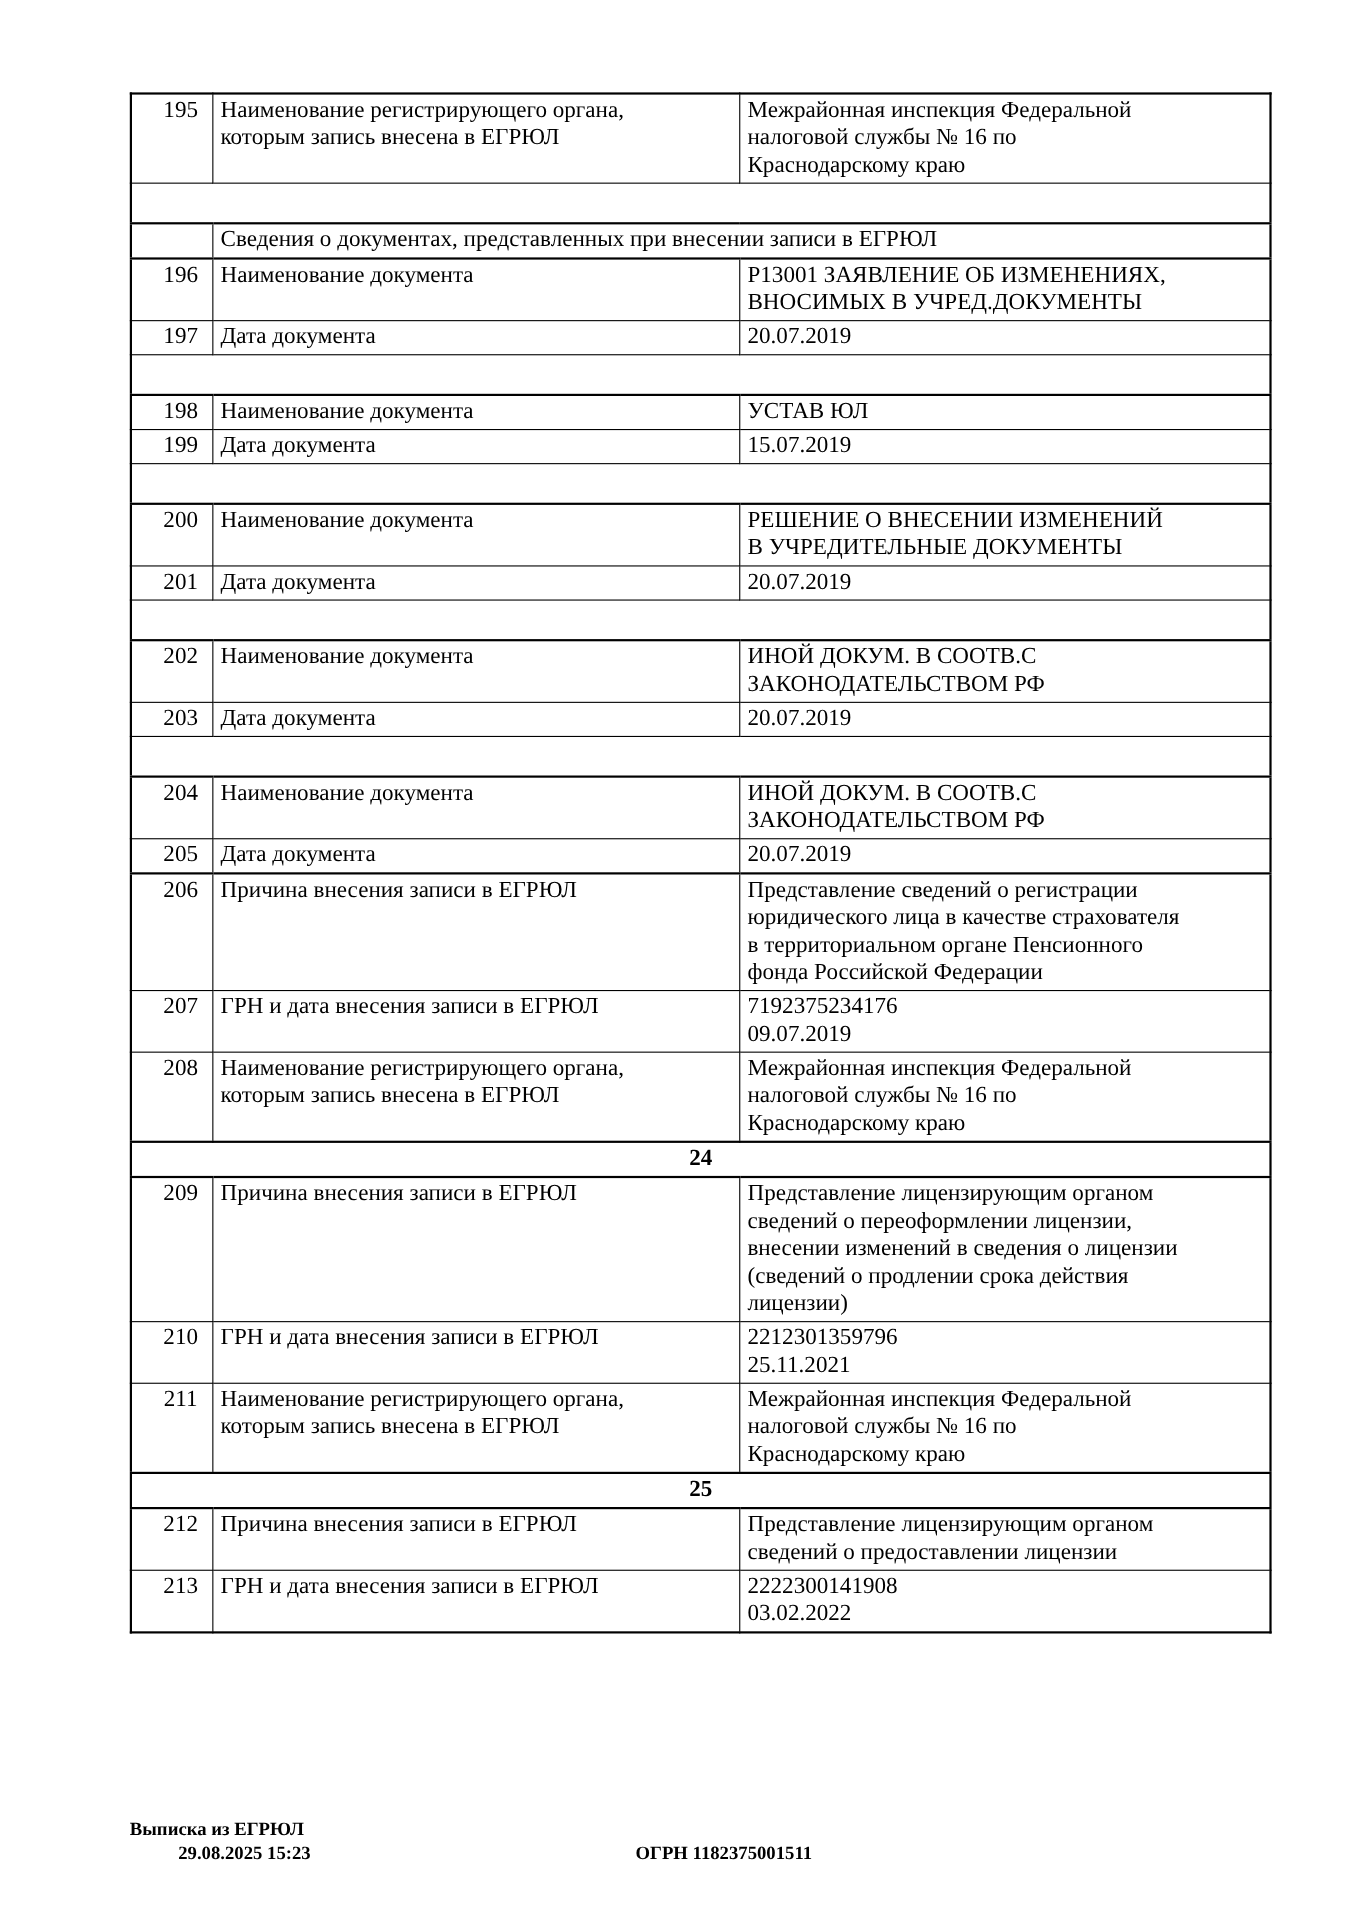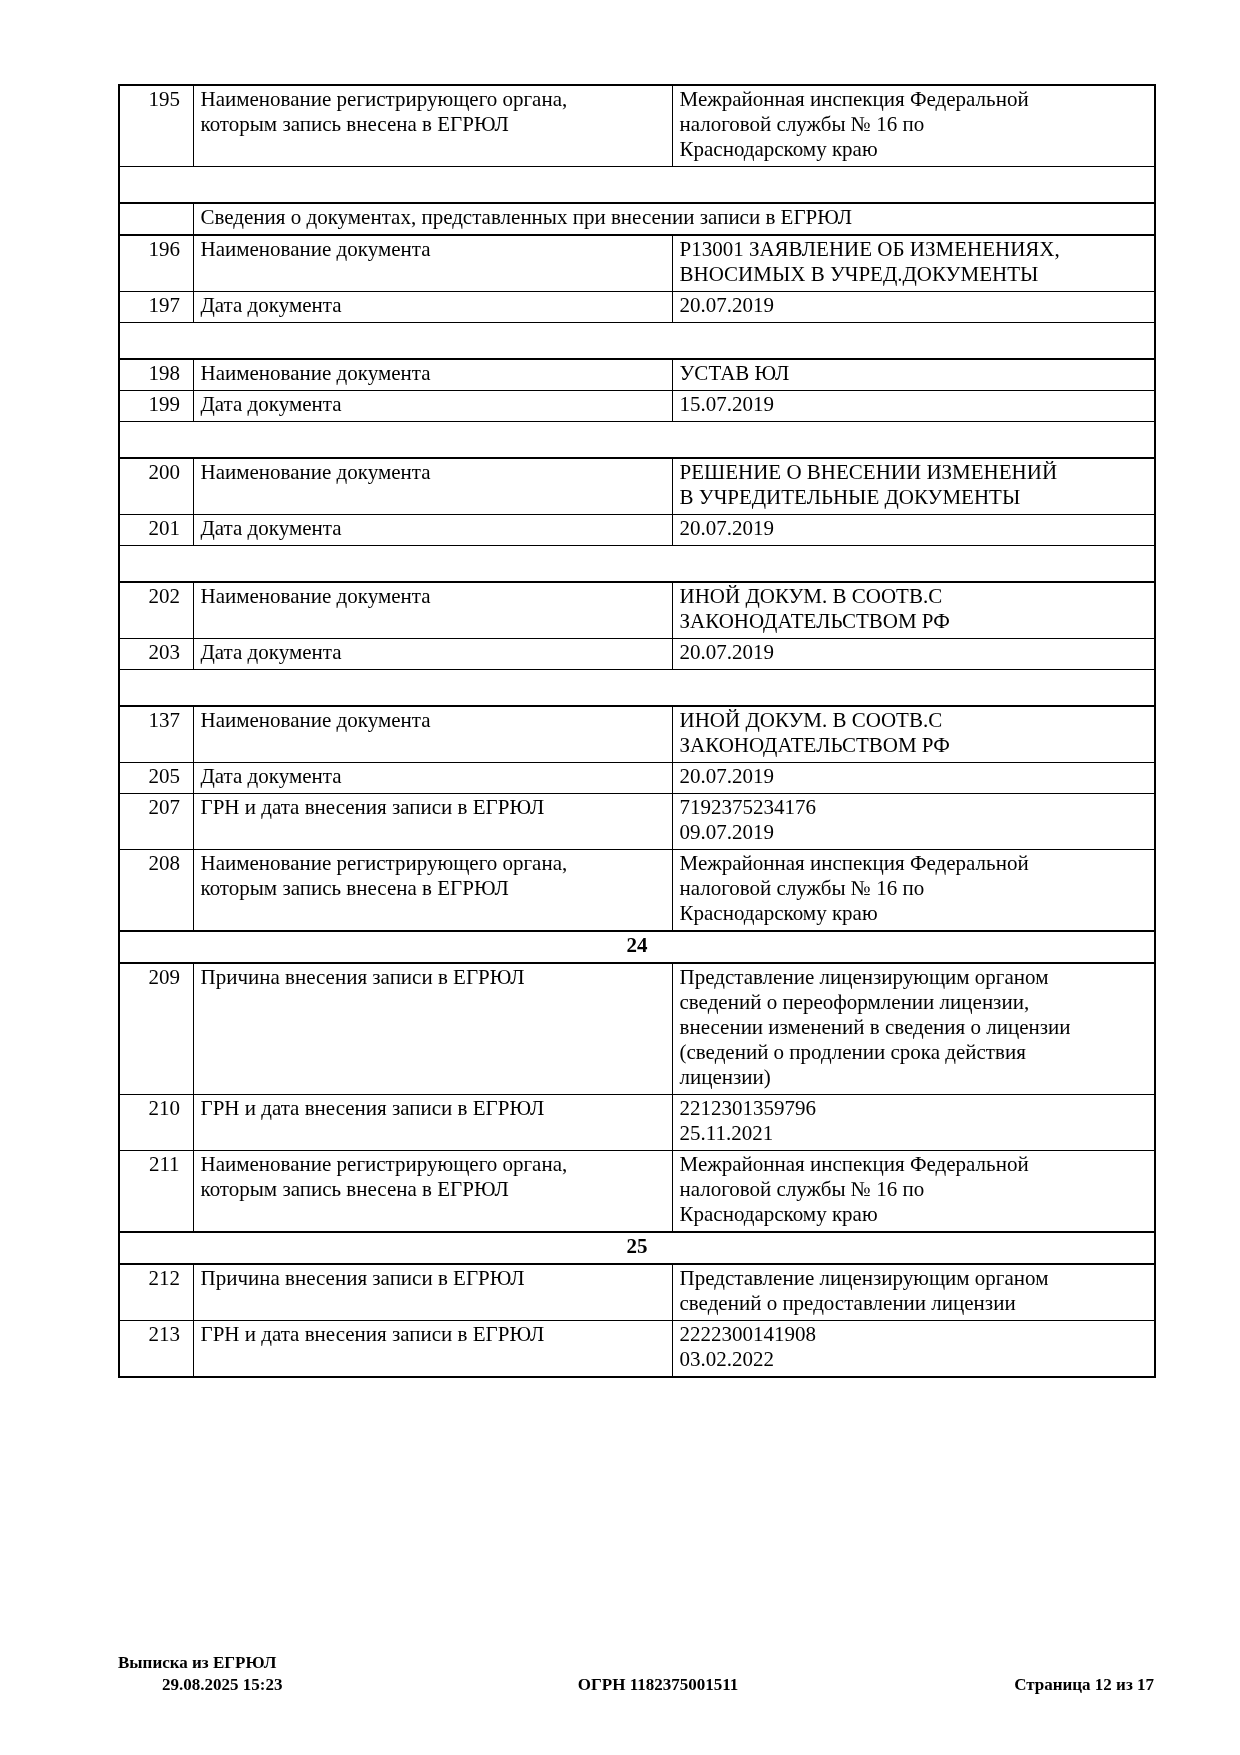--- a/index.html
+++ b/index.html
@@ -143,29 +143,37 @@
         </tr>
         <tr>
           <td class="num">203</td>
           <td class="lbl">Дата документа</td>
           <td class="val">20.07.2019</td>
         </tr>
         <tr class="spacer">
           <td colspan="3"></td>
         </tr>
         <tr class="tt">
-          <td class="num">137</td>
+          <td class="num">204</td>
           <td class="lbl">Наименование документа</td>
           <td class="val">ИНОЙ ДОКУМ. В СООТВ.С
 ЗАКОНОДАТЕЛЬСТВОМ РФ</td>
         </tr>
         <tr>
           <td class="num">205</td>
           <td class="lbl">Дата документа</td>
           <td class="val">20.07.2019</td>
+        </tr>
+        <tr class="tt">
+          <td class="num">206</td>
+          <td class="lbl">Причина внесения записи в ЕГРЮЛ</td>
+          <td class="val">Представление сведений о регистрации
+юридического лица в качестве страхователя
+в территориальном органе Пенсионного
+фонда Российской Федерации</td>
         </tr>
         <tr>
           <td class="num">207</td>
           <td class="lbl">ГРН и дата внесения записи в ЕГРЮЛ</td>
           <td class="val">7192375234176
 09.07.2019</td>
         </tr>
         <tr>
           <td class="num">208</td>
           <td class="lbl">Наименование регистрирующего органа,
@@ -216,17 +224,16 @@
 03.02.2022</td>
         </tr>
       </tbody>
   </table>
 
   <div class="footer">
     <div class="f-line1">Выписка из ЕГРЮЛ</div>
     <div class="f-line2">
       <span>29.08.2025 15:23</span>
       <span class="f-center">ОГРН 1182375001511</span>
-      <span class="f-right">Страница 12 из 17</span>
     </div>
   </div>
 
 </div>
 
 </body></html>

